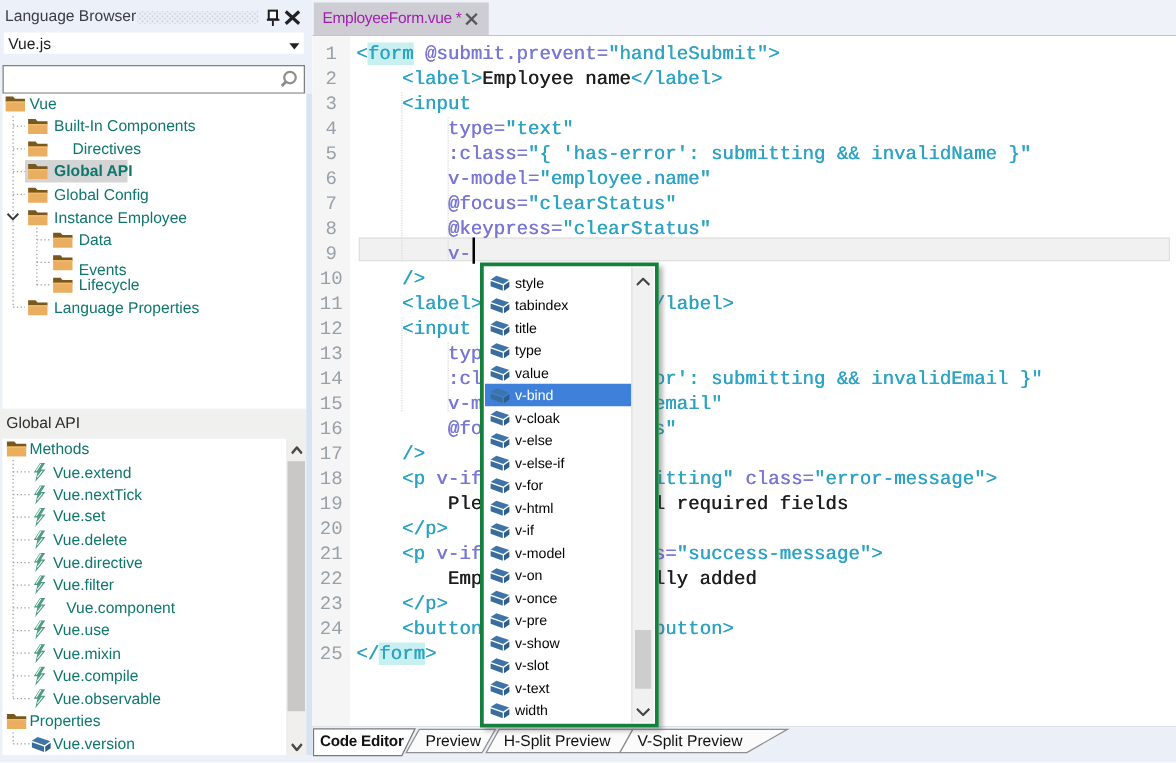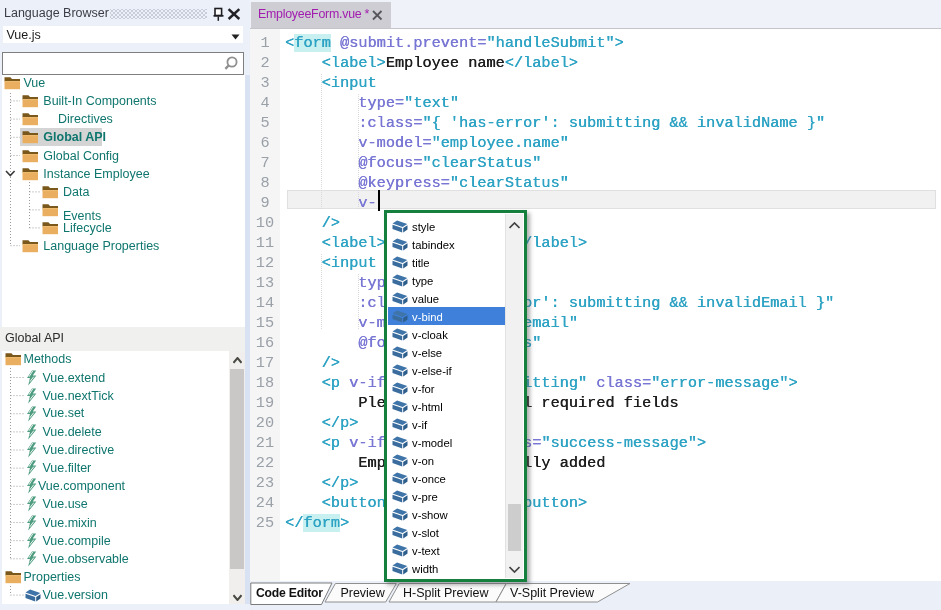--- a/index.html
+++ b/index.html
@@ -198,21 +198,21 @@
 <div class="trow" style="left:42.4px;top:441.0px;">Vue.directive</div>
 <svg class="abs" style="left:26px;top:460.15px" width="11" height="16" viewBox="0 0 11 16">
 <path d="M6.0,0.4 L1.0,8.0 L3.9,8.0 L2.2,15.6 L10.4,5.6 L6.8,5.6 L10.2,0.4 Z" fill="#4e9c80"></path>
 <path d="M6.7,1.0 L3.0,6.8 M7.8,6.6 L3.8,11.8" stroke="#ffffff" stroke-width="0.9" fill="none"></path>
 </svg>
 <div class="trow" style="left:42.4px;top:459.1px;">Vue.filter</div>
 <svg class="abs" style="left:26px;top:478.28px" width="11" height="16" viewBox="0 0 11 16">
 <path d="M6.0,0.4 L1.0,8.0 L3.9,8.0 L2.2,15.6 L10.4,5.6 L6.8,5.6 L10.2,0.4 Z" fill="#4e9c80"></path>
 <path d="M6.7,1.0 L3.0,6.8 M7.8,6.6 L3.8,11.8" stroke="#ffffff" stroke-width="0.9" fill="none"></path>
 </svg>
-<div class="trow" style="left:38px;top:477.3px;">Vue.component</div>
+<div class="trow" style="left:53px;top:477.3px;">Vue.component</div>
 <svg class="abs" style="left:26px;top:496.40999999999997px" width="11" height="16" viewBox="0 0 11 16">
 <path d="M6.0,0.4 L1.0,8.0 L3.9,8.0 L2.2,15.6 L10.4,5.6 L6.8,5.6 L10.2,0.4 Z" fill="#4e9c80"></path>
 <path d="M6.7,1.0 L3.0,6.8 M7.8,6.6 L3.8,11.8" stroke="#ffffff" stroke-width="0.9" fill="none"></path>
 </svg>
 <div class="trow" style="left:42.4px;top:495.4px;">Vue.use</div>
 <svg class="abs" style="left:26px;top:514.54px" width="11" height="16" viewBox="0 0 11 16">
 <path d="M6.0,0.4 L1.0,8.0 L3.9,8.0 L2.2,15.6 L10.4,5.6 L6.8,5.6 L10.2,0.4 Z" fill="#4e9c80"></path>
 <path d="M6.7,1.0 L3.0,6.8 M7.8,6.6 L3.8,11.8" stroke="#ffffff" stroke-width="0.9" fill="none"></path>
 </svg>
 <div class="trow" style="left:42.4px;top:513.5px;">Vue.mixin</div>

